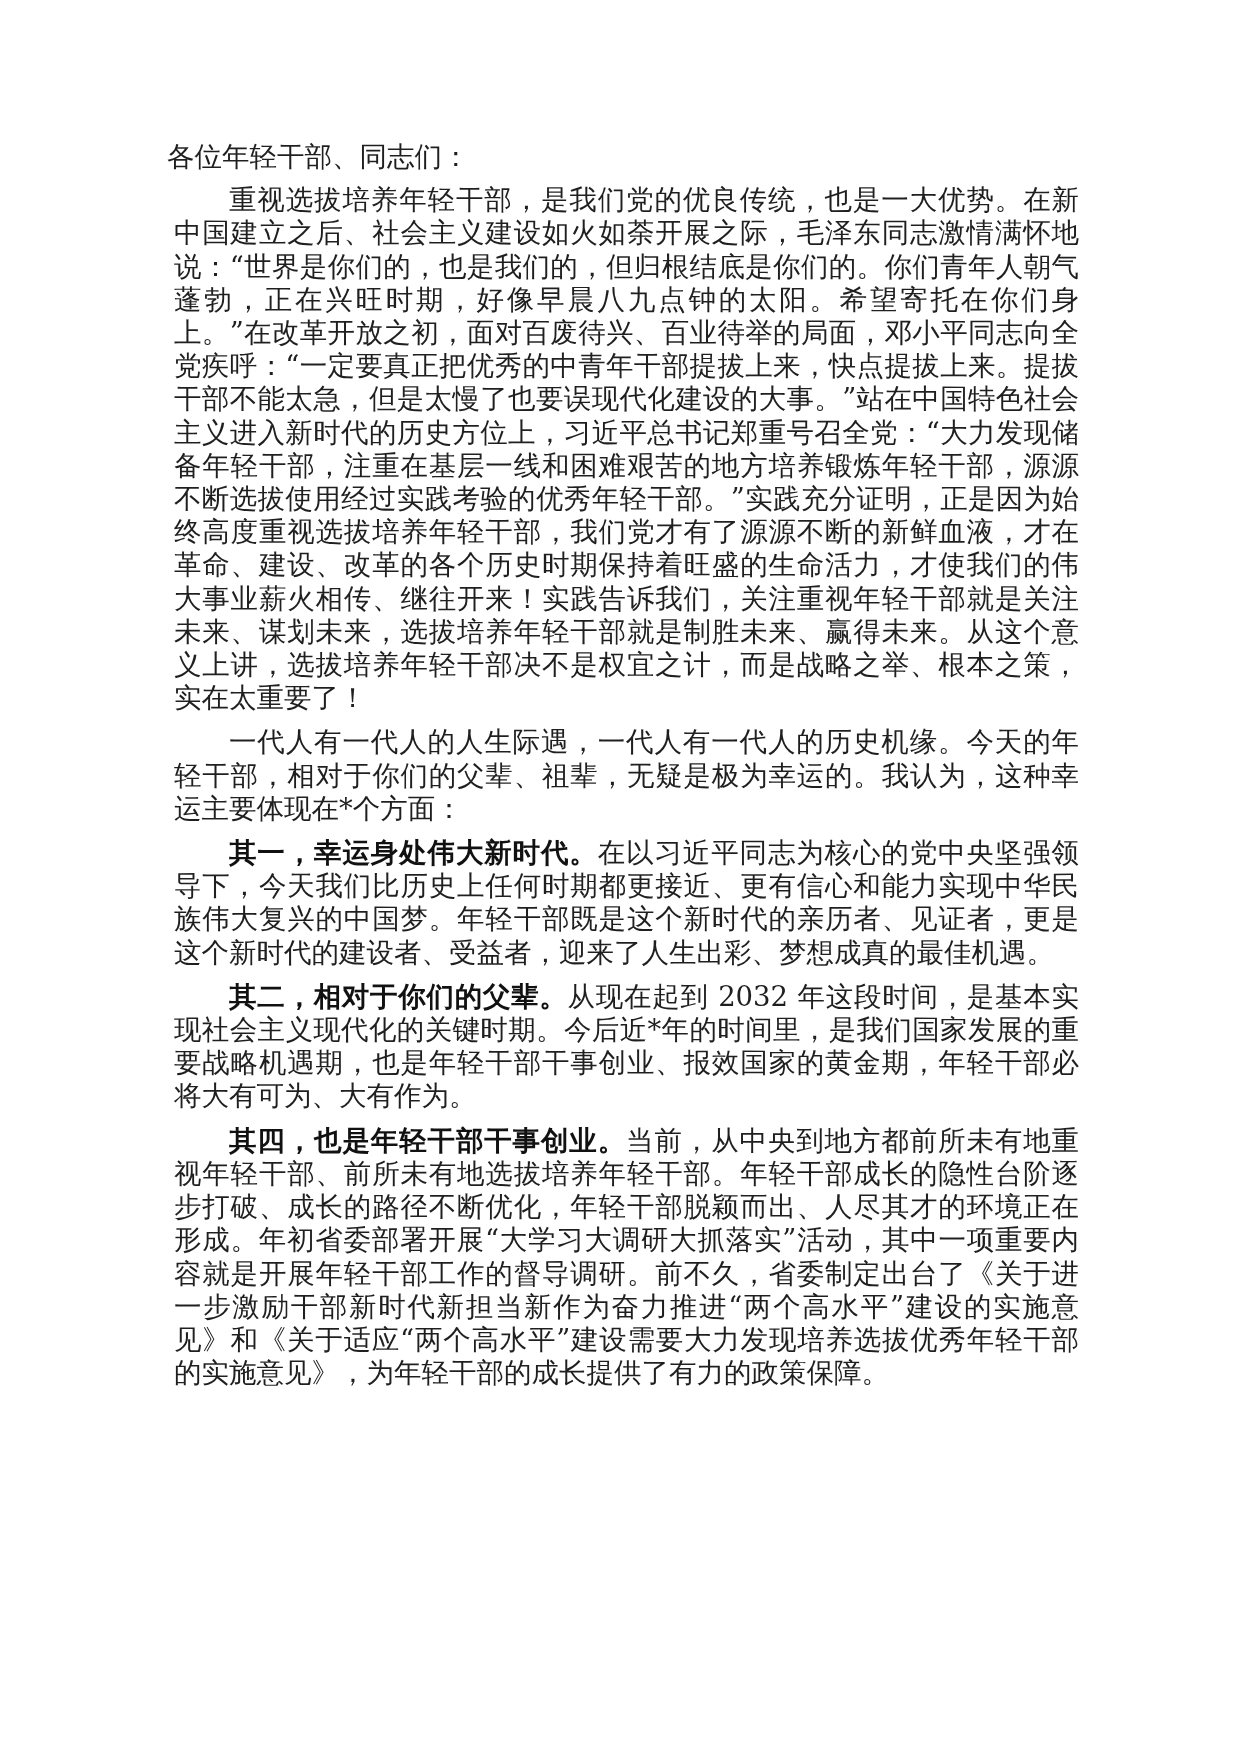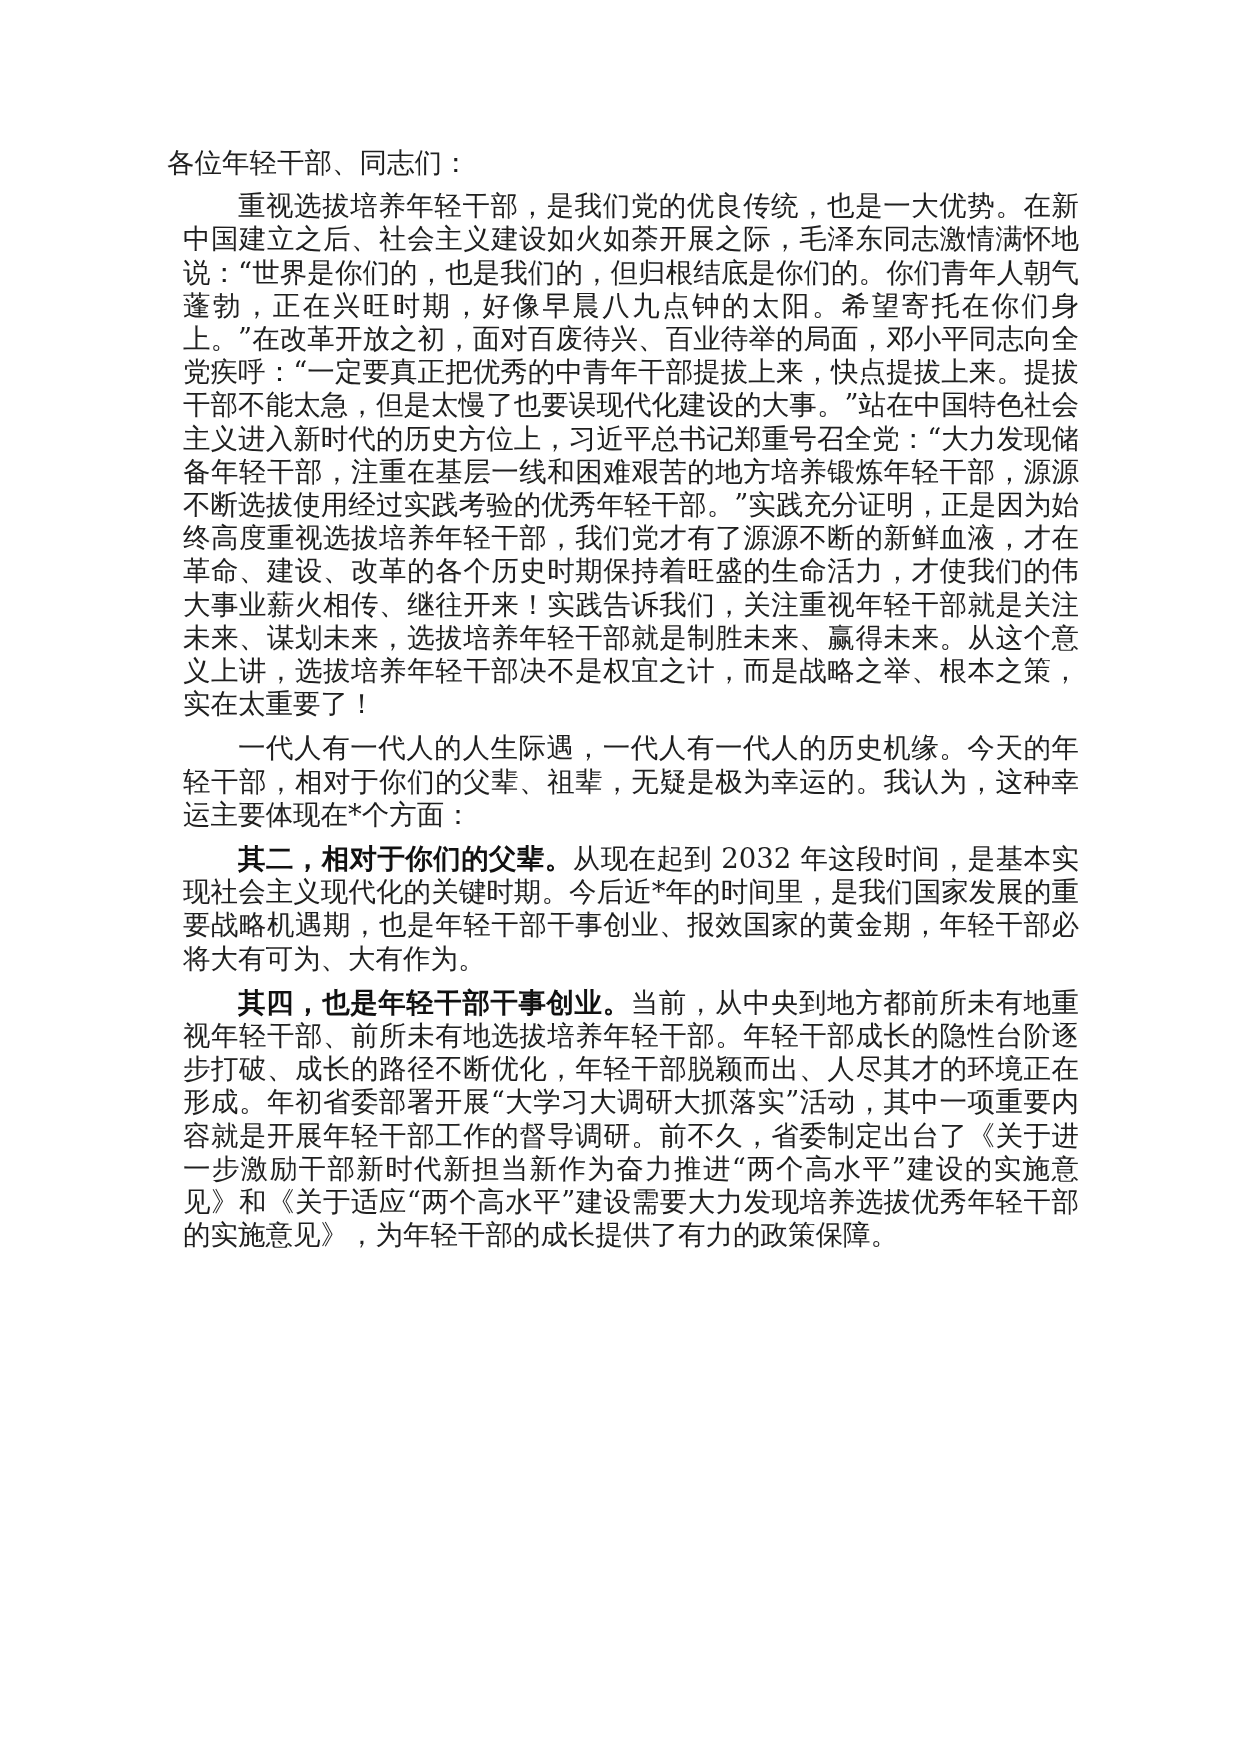--- a/index.html
+++ b/index.html
@@ -18,25 +18,25 @@
       left: 167px;
       top: 140px;
       width: 912px;
       color: #1f1f1f;
       font-family: "DejaVu Serif", "Liberation Serif", serif;
       font-size: 27.5px;
       line-height: 33.2px;
       letter-spacing: 0px;
     }
     .salutation {
-      margin: 6px 0 10px 0;
+      margin: 0 0 10px 0;
       text-align: justify;
     }
     .para {
-      margin: 0 0 11px 16px;
+      margin: 0 0 11px 7px;
       text-indent: 2em;
       text-align: justify;
       text-justify: inter-character;
       word-break: break-all;
     }
     .lead {
       font-weight: bold;
       color: #111111;
     }
   </style>
@@ -47,20 +47,23 @@
   <p class="salutation">各位年轻干部、同志们：</p>
 
   <p class="para">
     <span>重视选拔培养年轻干部，是我们党的优良传统，也是一大优势。在新中国建立之后、社会主义建设如火如荼开展之际，毛泽东同志激情满怀地说：“世界是你们的，也是我们的，但归根结底是你们的。你们青年人朝气蓬勃，正在兴旺时期，好像早晨八九点钟的太阳。希望寄托在你们身上。”在改革开放之初，面对百废待兴、百业待举的局面，邓小平同志向全党疾呼：“一定要真正把优秀的中青年干部提拔上来，快点提拔上来。提拔干部不能太急，但是太慢了也要误现代化建设的大事。”站在中国特色社会主义进入新时代的历史方位上，习近平总书记郑重号召全党：“大力发现储备年轻干部，注重在基层一线和困难艰苦的地方培养锻炼年轻干部，源源不断选拔使用经过实践考验的优秀年轻干部。”实践充分证明，正是因为始终高度重视选拔培养年轻干部，我们党才有了源源不断的新鲜血液，才在革命、建设、改革的各个历史时期保持着旺盛的生命活力，才使我们的伟大事业薪火相传、继往开来！实践告诉我们，关注重视年轻干部就是关注未来、谋划未来，选拔培养年轻干部就是制胜未来、赢得未来。从这个意义上讲，选拔培养年轻干部决不是权宜之计，而是战略之举、根本之策，实在太重要了！</span>
   </p>
 
   <p class="para">
     <span>一代人有一代人的人生际遇，一代人有一代人的历史机缘。今天的年轻干部，相对于你们的父辈、祖辈，无疑是极为幸运的。我认为，这种幸运主要体现在*个方面：</span>
   </p>
 
+  <p class="para">
+    <span class="lead">其一，幸运身处伟大新时代。</span><span>在以习近平同志为核心的党中央坚强领导下，今天我们比历史上任何时期都更接近、更有信心和能力实现中华民族伟大复兴的中国梦。年轻干部既是这个新时代的亲历者、见证者，更是这个新时代的建设者、受益者，迎来了人生出彩、梦想成真的最佳机遇。</span>
+  </p>
 
   <p class="para">
     <span class="lead">其二，相对于你们的父辈。</span><span>从现在起到 2032 年这段时间，是基本实现社会主义现代化的关键时期。今后近*年的时间里，是我们国家发展的重要战略机遇期，也是年轻干部干事创业、报效国家的黄金期，年轻干部必将大有可为、大有作为。</span>
   </p>
 
 
   <p class="para">
     <span class="lead">其四，也是年轻干部干事创业。</span><span>当前，从中央到地方都前所未有地重视年轻干部、前所未有地选拔培养年轻干部。年轻干部成长的隐性台阶逐步打破、成长的路径不断优化，年轻干部脱颖而出、人尽其才的环境正在形成。年初省委部署开展“大学习大调研大抓落实”活动，其中一项重要内容就是开展年轻干部工作的督导调研。前不久，省委制定出台了《关于进一步激励干部新时代新担当新作为奋力推进“两个高水平”建设的实施意见》和《关于适应“两个高水平”建设需要大力发现培养选拔优秀年轻干部的实施意见》，为年轻干部的成长提供了有力的政策保障。</span>
   </p>
 </div>

